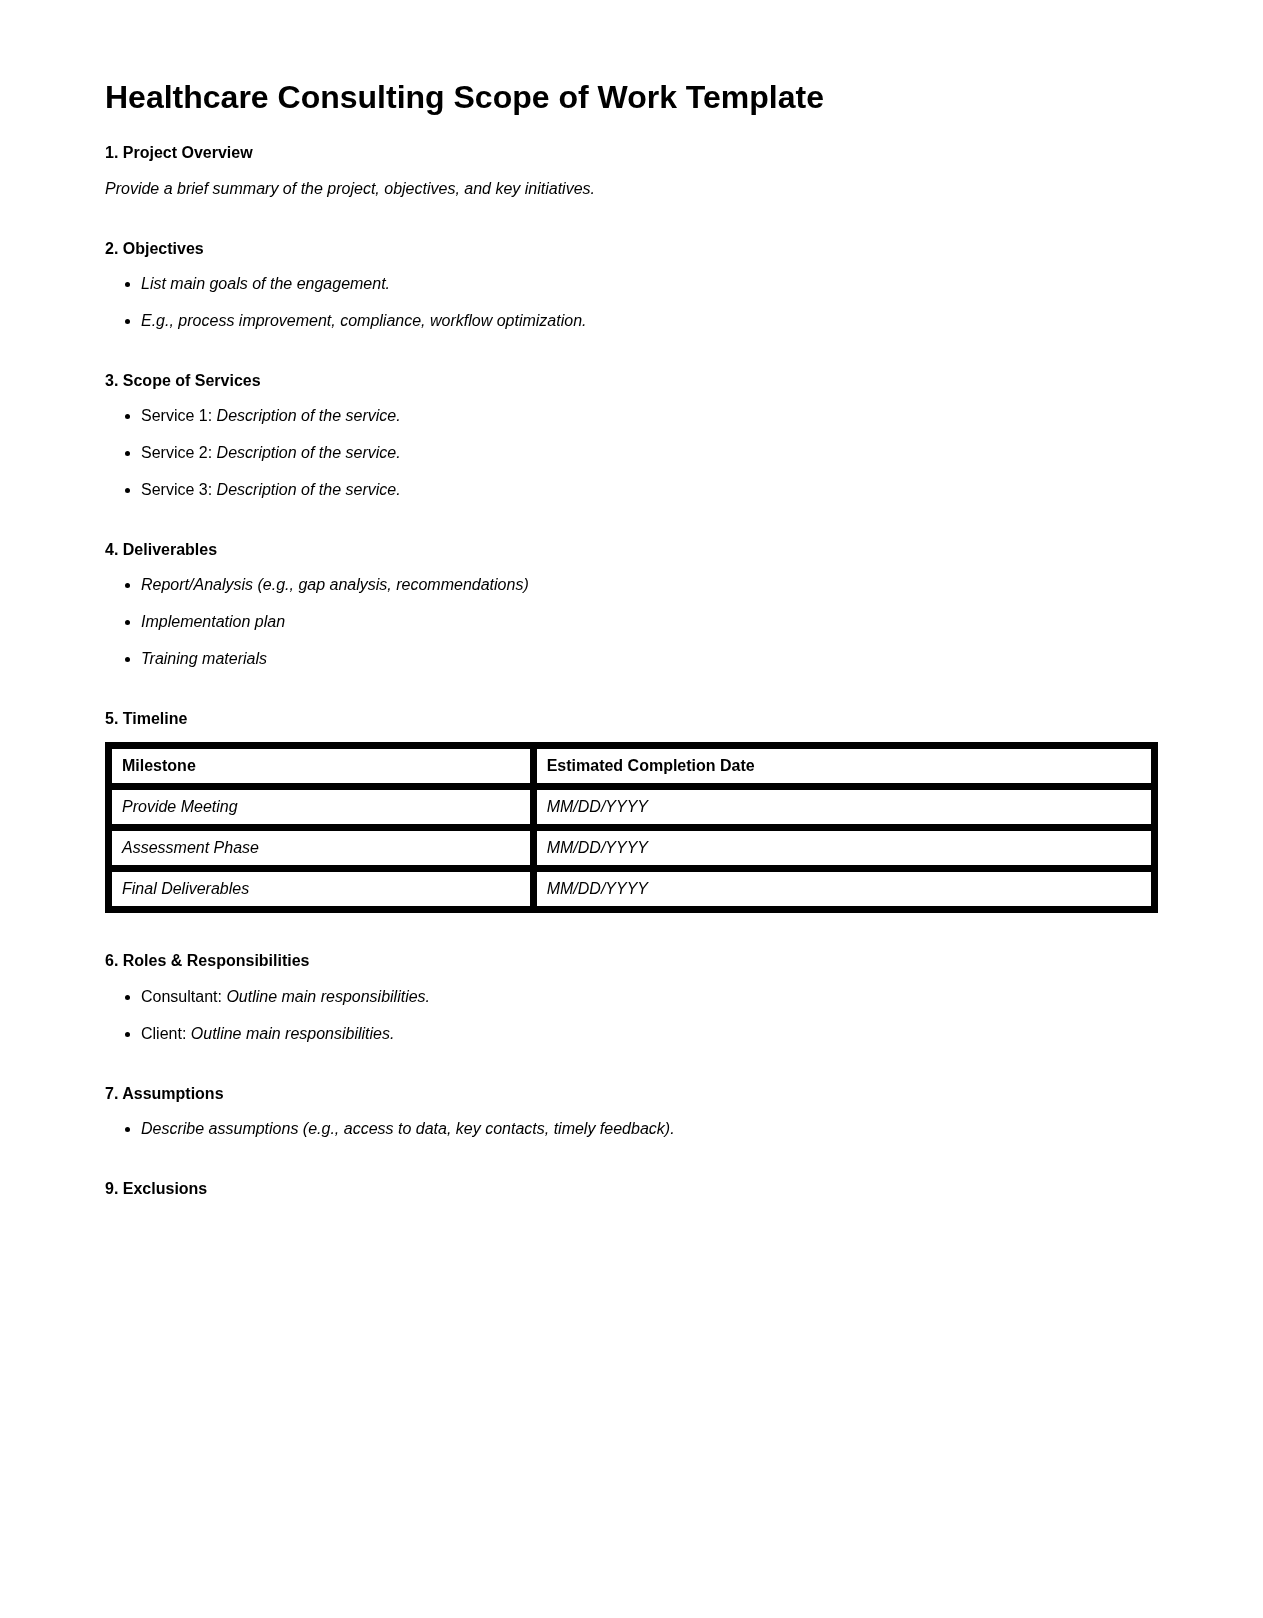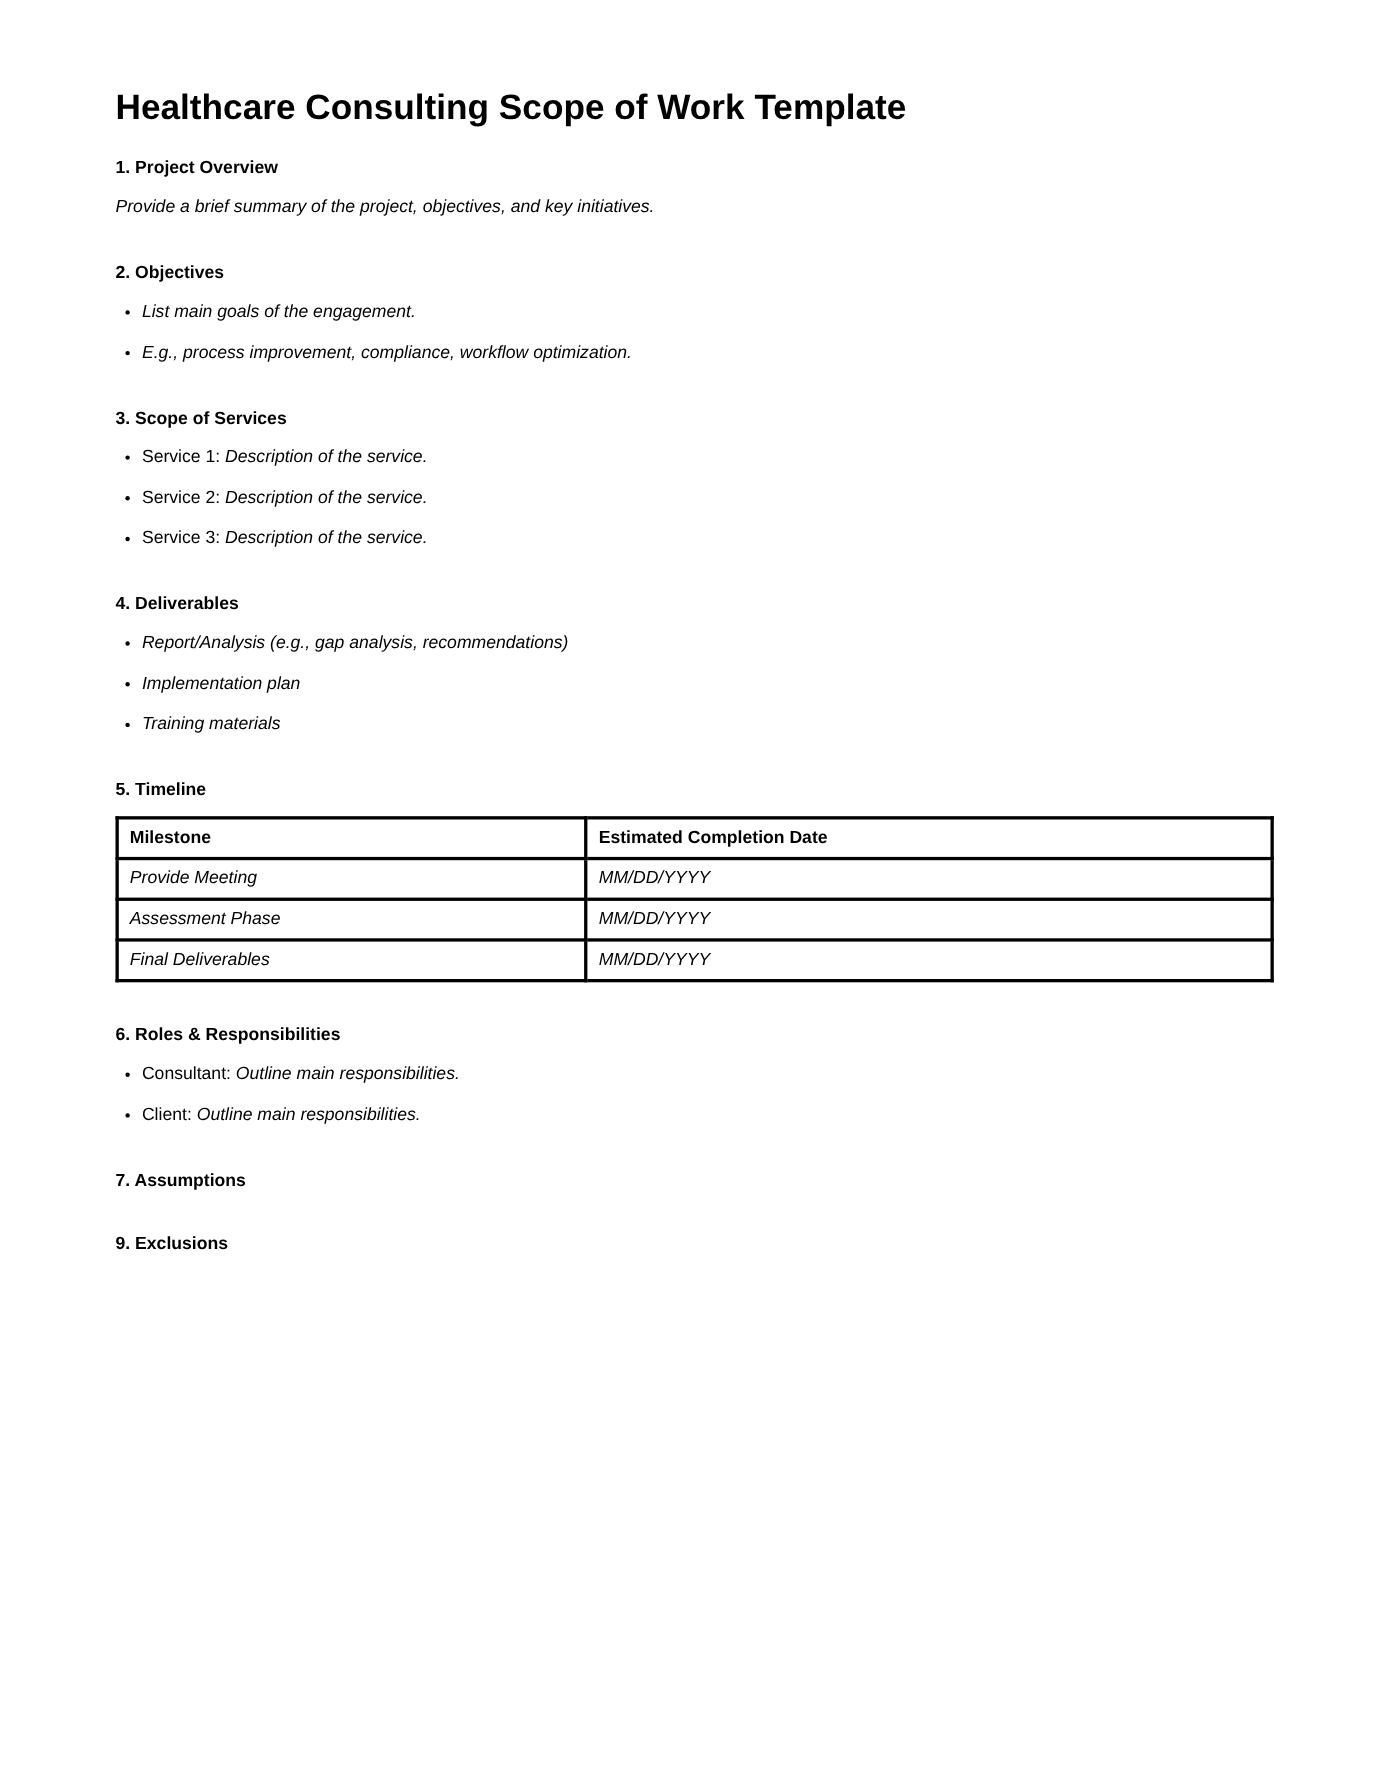--- a/index.html
+++ b/index.html
@@ -34,38 +34,38 @@
     section {
       margin-bottom: 38px;
     }
     p {
       margin: 0;
     }
     .em {
       font-style: italic;
     }
     ul {
-      margin: 0;
+      margin: 12px;
       padding-left: 24px;
       list-style: disc;
     }
     ul li {
       margin-bottom: 13px;
       line-height: 24px;
     }
     ul li:last-child {
       margin-bottom: 0;
     }
     table {
       width: 100%;
       border-collapse: collapse;
       margin-top: 8px;
     }
     th, td {
-      border: 3px solid #000000;
+      border: 7px solid #000000;
       text-align: left;
       padding: 5px 10px;
       height: 24px;
       font-size: 16px;
       line-height: 24px;
     }
     th {
       font-weight: bold;
     }
     td {
@@ -157,19 +157,22 @@
       </li>
       <li>
         <span>Client:</span>
         <span class="em">Outline main responsibilities.</span>
       </li>
     </ul>
   </section>
 
   <section>
     <h2>7. Assumptions</h2>
+    <ul>
+      <li class="em">Describe assumptions (e.g., access to data, key contacts, timely feedback).</li>
+    </ul>
   </section>
 
   <section>
     <h2>9. Exclusions</h2>
   </section>
 
 </div>
 
 </body></html>

